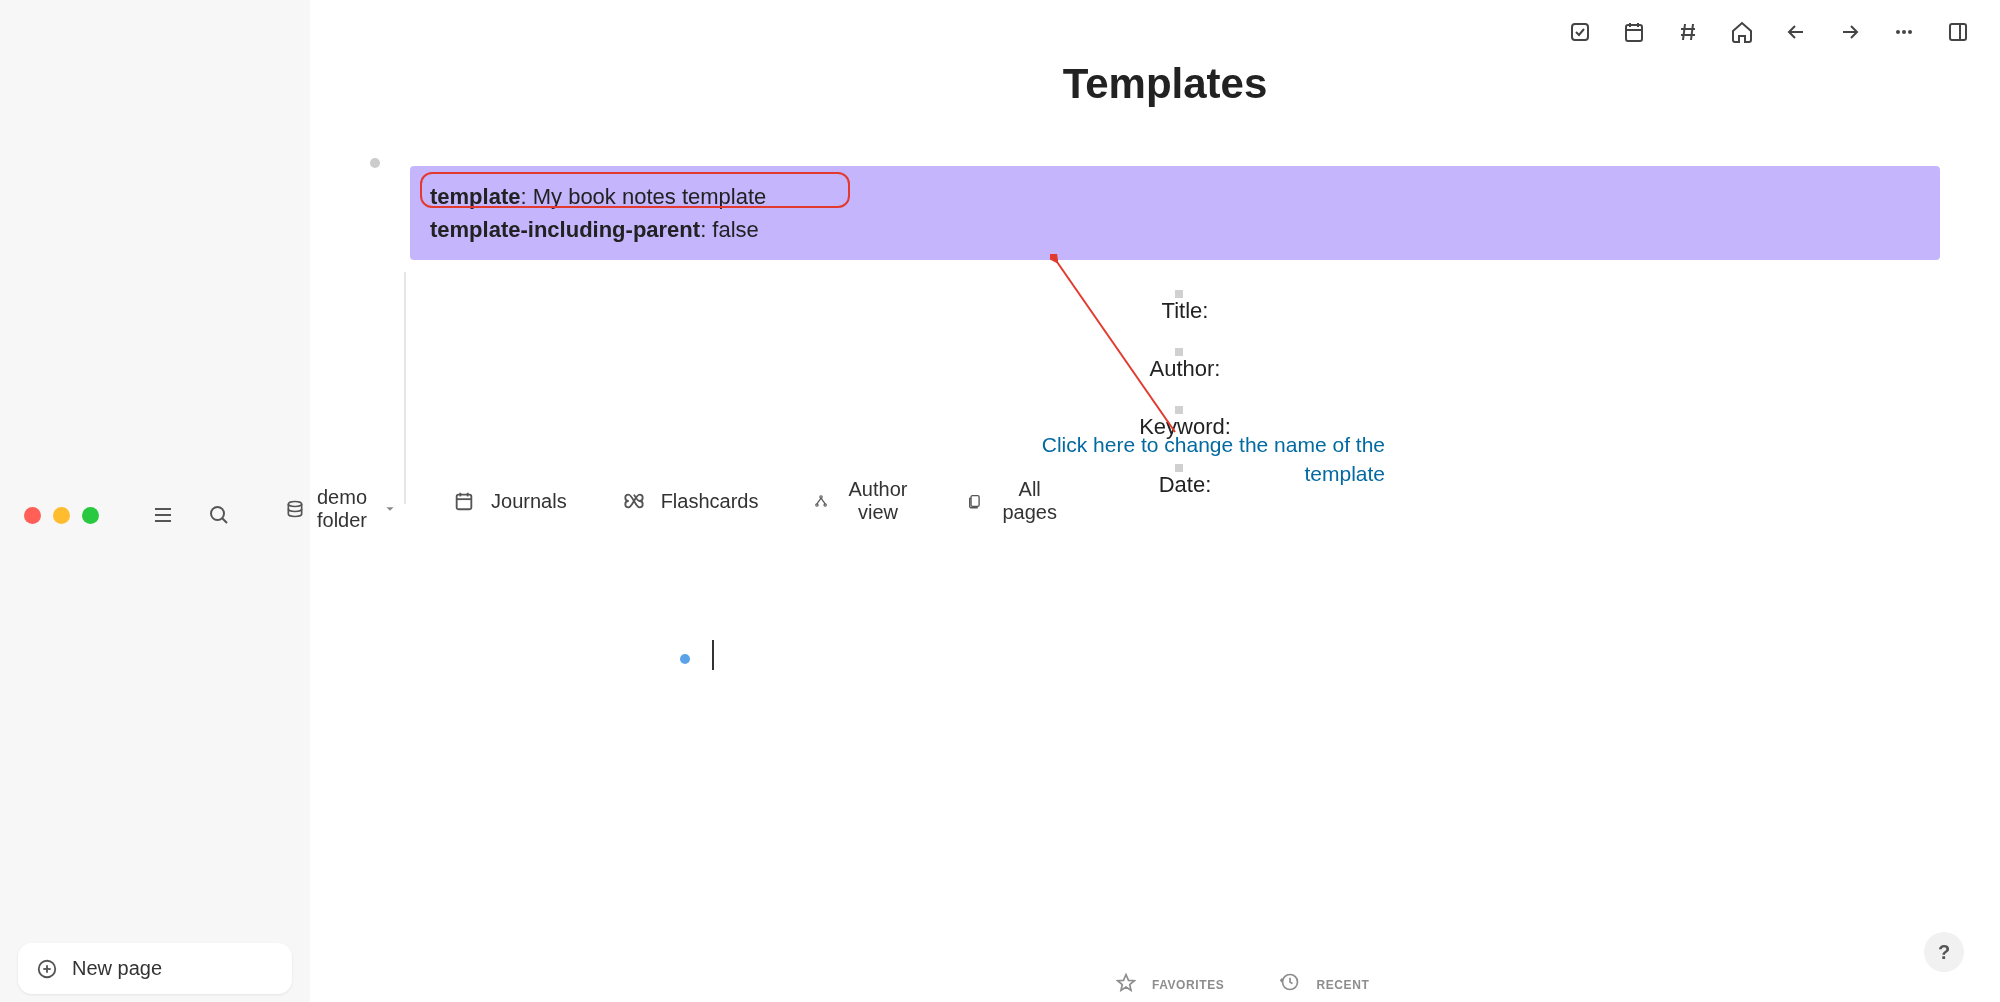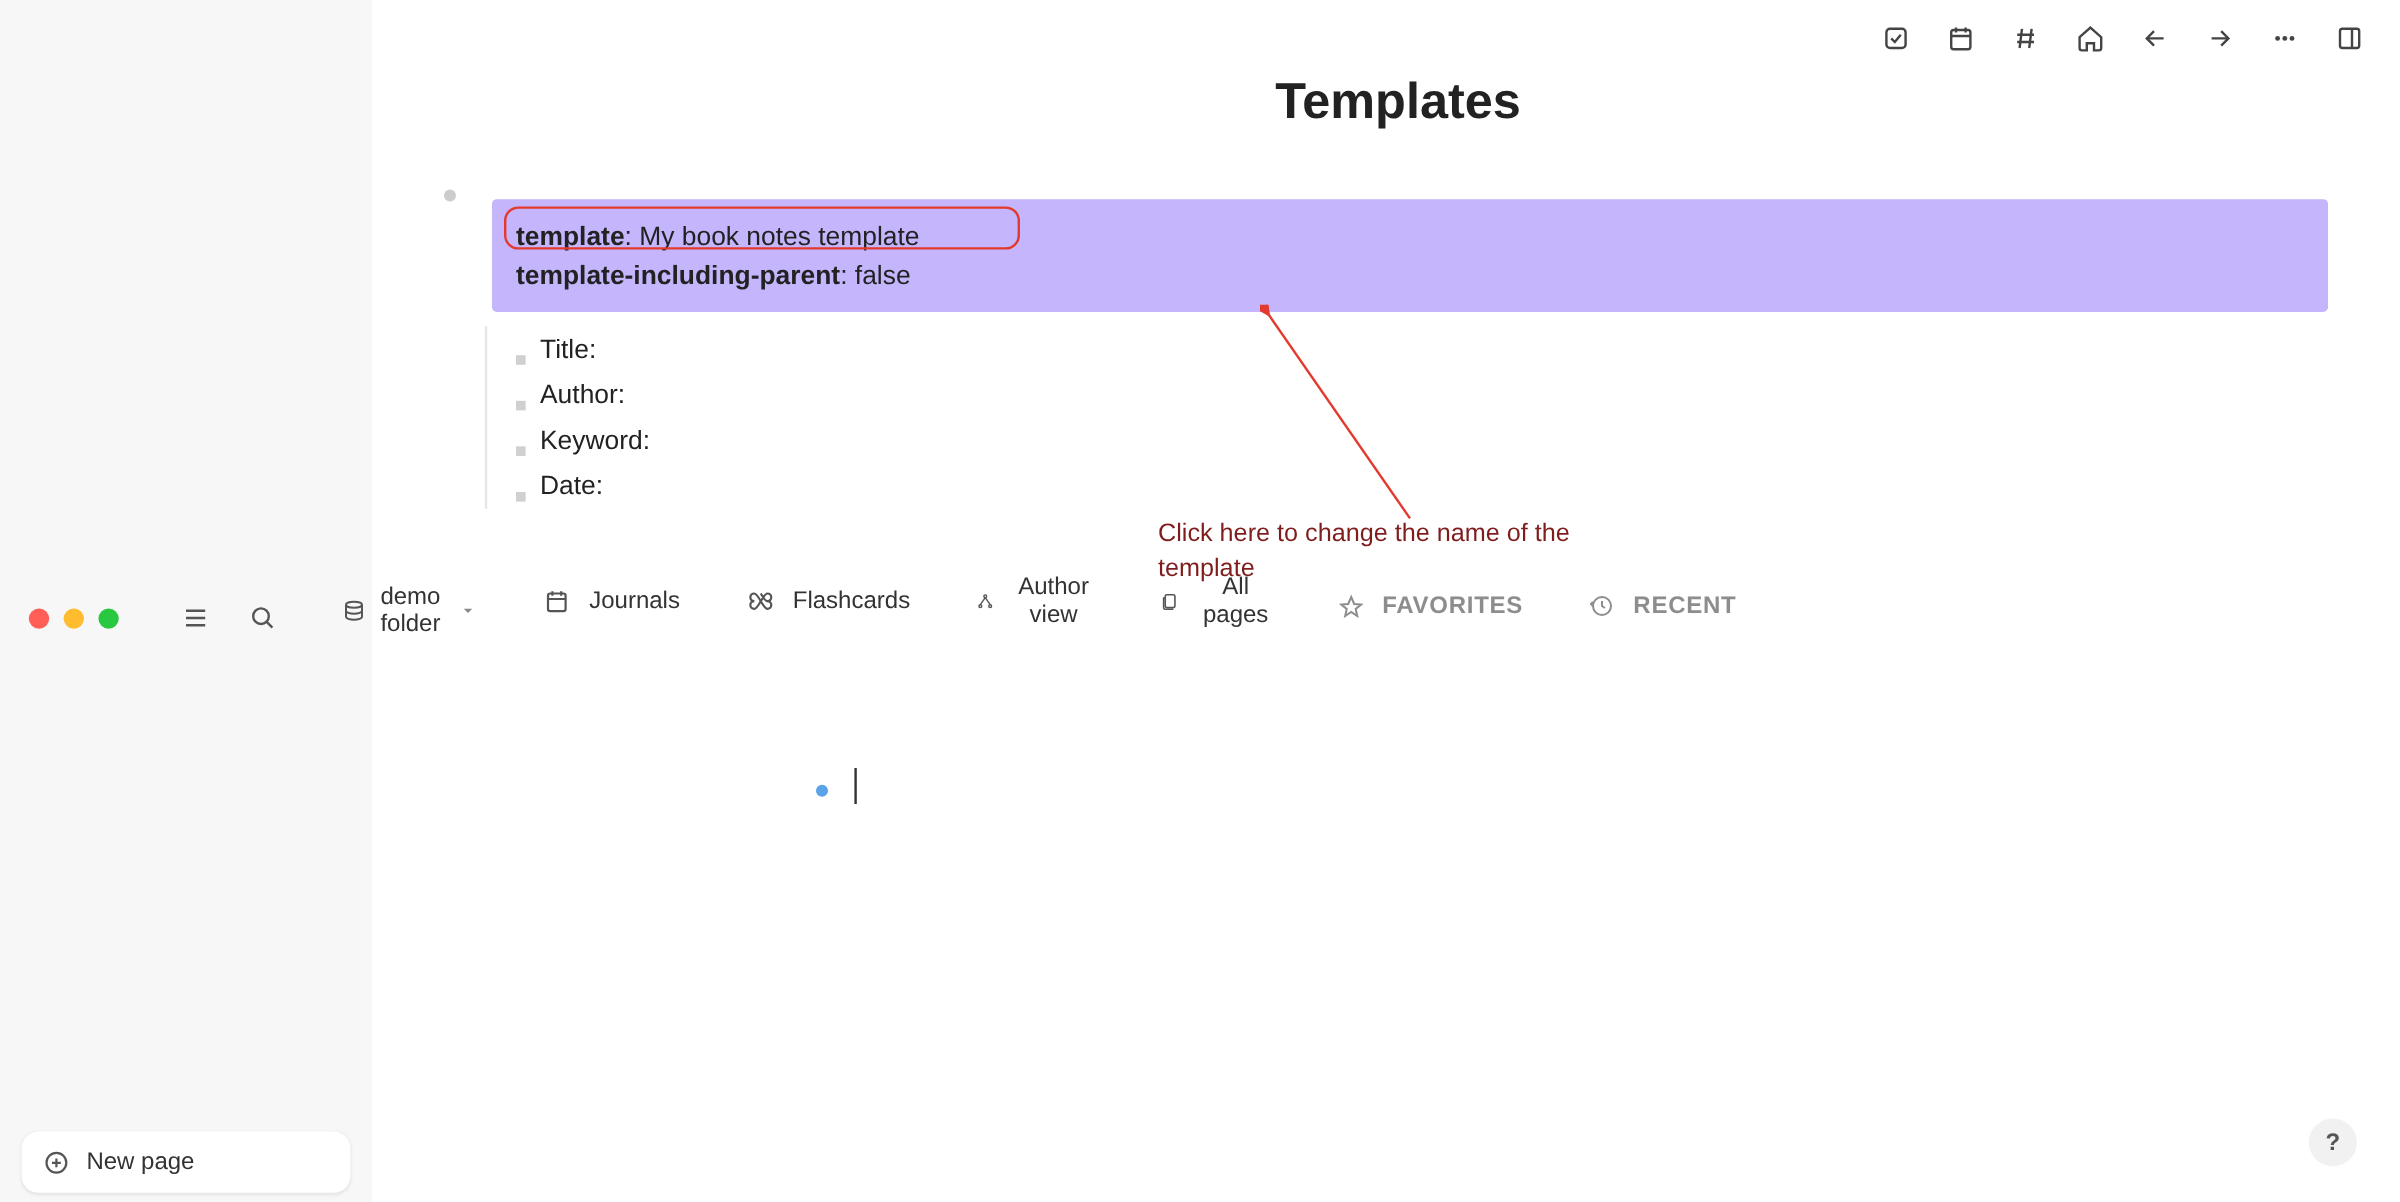--- a/index.html
+++ b/index.html
@@ -39,23 +39,23 @@
 }
 .folder-row svg { flex-shrink: 0; }
 .nav-item {
   display: flex; align-items: center; gap: 16px;
   padding: 10px 28px;
   font-size: 20px; font-weight: 500; color: #333;
   cursor: pointer;
   text-align: center;
 }
 .section-header {
-  display: flex; align-items: center; gap: 16px;
+  display: flex; align-items: flex-end; gap: 16px;
   padding: 18px 28px 10px 28px;
-  color: #8d8d8d; font-size: 20px; font-weight: 600; letter-spacing: 0.6px;
+  color: #8d8d8d; font-size: 12px; font-weight: 600; letter-spacing: 0.6px;
 }
 .new-page {
   position: absolute; left: 18px; right: 18px; bottom: 8px;
   background: #fff; border-radius: 14px;
   box-shadow: 0 1px 3px rgba(0,0,0,0.08);
   padding: 14px 18px;
   display: flex; align-items: center; gap: 14px;
   font-size: 20px; cursor: pointer;
 }
 .main {
@@ -94,28 +94,29 @@
   pointer-events: none;
 }
 .prop-line { font-size: 22px; color: #222; line-height: 1.5; }
 .prop-key { font-weight: 600; }
 .fields-block {
   margin: 12px 0 0 14px;
   border-left: 2px solid #e6e6e6;
   padding-left: 24px;
 }
 .field-row {
-  display: flex; align-items: flex-end;
+  display: flex; align-items: center;
   padding: 6px 0;
+  flex-direction: column;
 }
 .field-text { font-size: 22px; color: #222; }
 .annotation {
   position: absolute;
-  color: #7f1d1d; font-size: 21px;
-  text-align: left; width: 420px; line-height: 1.4;
+  color: #0369a1; font-size: 21px;
+  text-align: right; width: 420px; line-height: 1.4;
 }
 .annotation-arrow {
   position: absolute;
   stroke: #e23a2e; fill: none;
 }
 .cursor-row {
   position: absolute; left: 370px; top: 640px;
   display: flex; align-items: center;
 }
 .cursor-caret {

